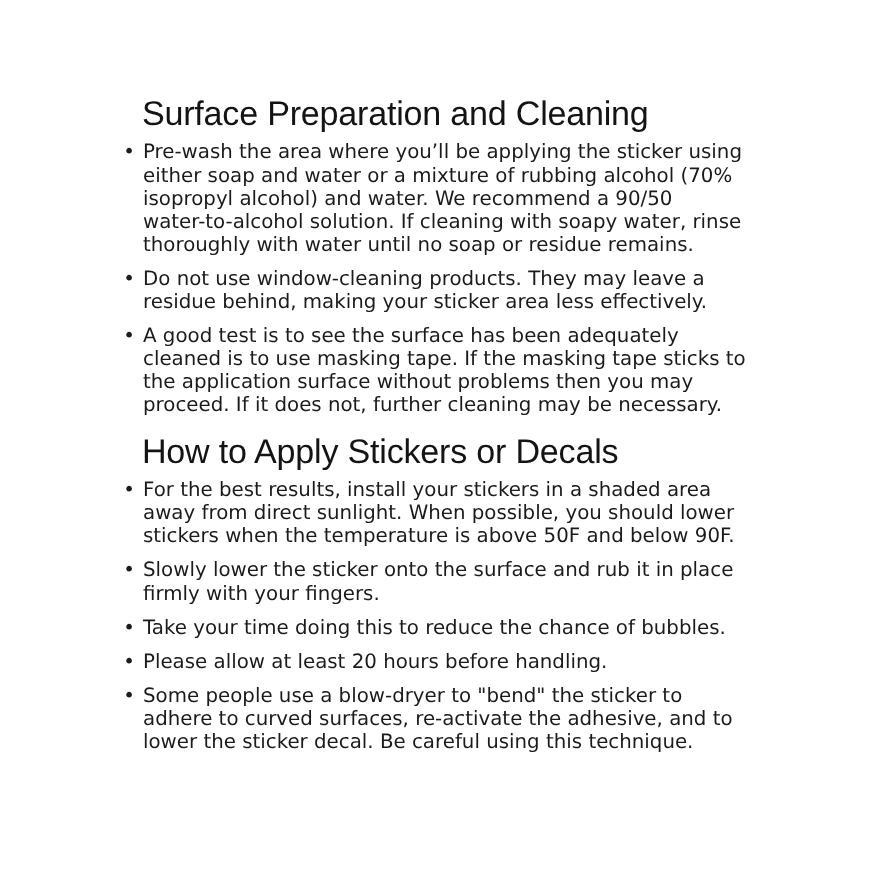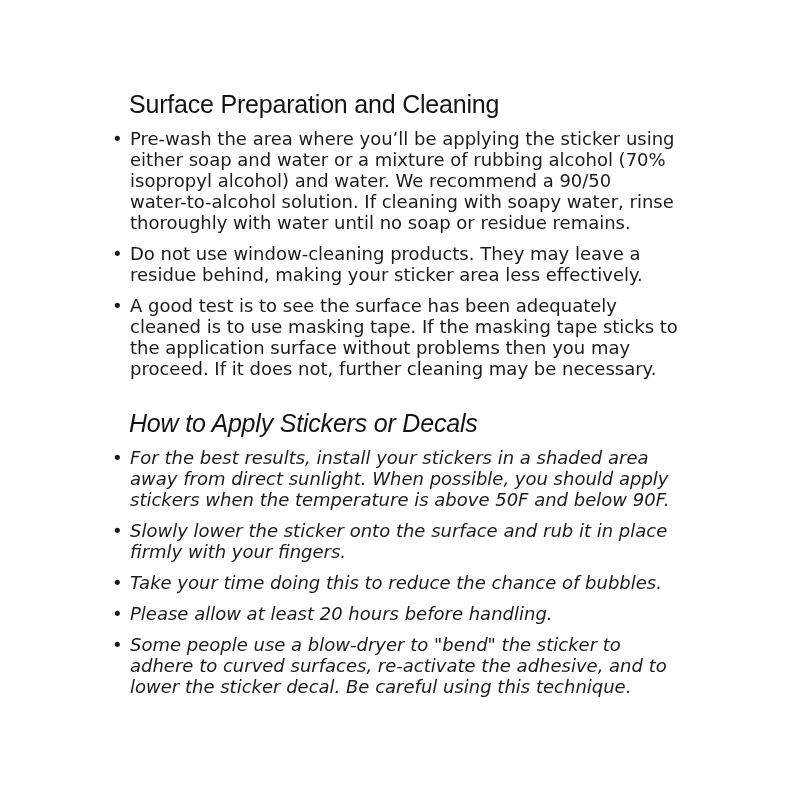--- a/index.html
+++ b/index.html
@@ -16,29 +16,28 @@
   .doc {
     box-sizing: border-box;
     width: 800px;
     height: 800px;
     padding: 88px 40px 0 112px;
     color: #1b1b1b;
   }
   .section-title {
     font-family: "Liberation Sans", sans-serif;
     font-weight: 400;
-    font-size: 25px;
+    font-size: 31px;
     line-height: 32px;
     letter-spacing: -0.2px;
     color: #141414;
     margin: 0 0 8px 17px;
   }
   .section + .section {
-    margin-top: 28px;
-    font-style: italic;
+    margin-top: 16px;
   }
   .bullet-list {
     list-style: none;
     margin: 0;
     padding: 0;
   }
   .bullet-item {
     display: flex;
     align-items: flex-start;
     margin: 0 0 10px 0;
@@ -85,21 +84,21 @@
       </li>
     </ul>
   </div>
 
   <div class="section">
     <h2 class="section-title">How to Apply Stickers or Decals</h2>
     <ul class="bullet-list">
       <li class="bullet-item">
         <span class="bullet-glyph">•</span>
         <span class="bullet-text">For the best results, install your stickers in a shaded area
-away from direct sunlight. When possible, you should apply
+away from direct sunlight. When possible, you should lower
 stickers when the temperature is above 50F and below 90F.</span>
       </li>
       <li class="bullet-item">
         <span class="bullet-glyph">•</span>
         <span class="bullet-text">Slowly lower the sticker onto the surface and rub it in place
 firmly with your fingers.</span>
       </li>
       <li class="bullet-item">
         <span class="bullet-glyph">•</span>
         <span class="bullet-text">Take your time doing this to reduce the chance of bubbles.</span>

